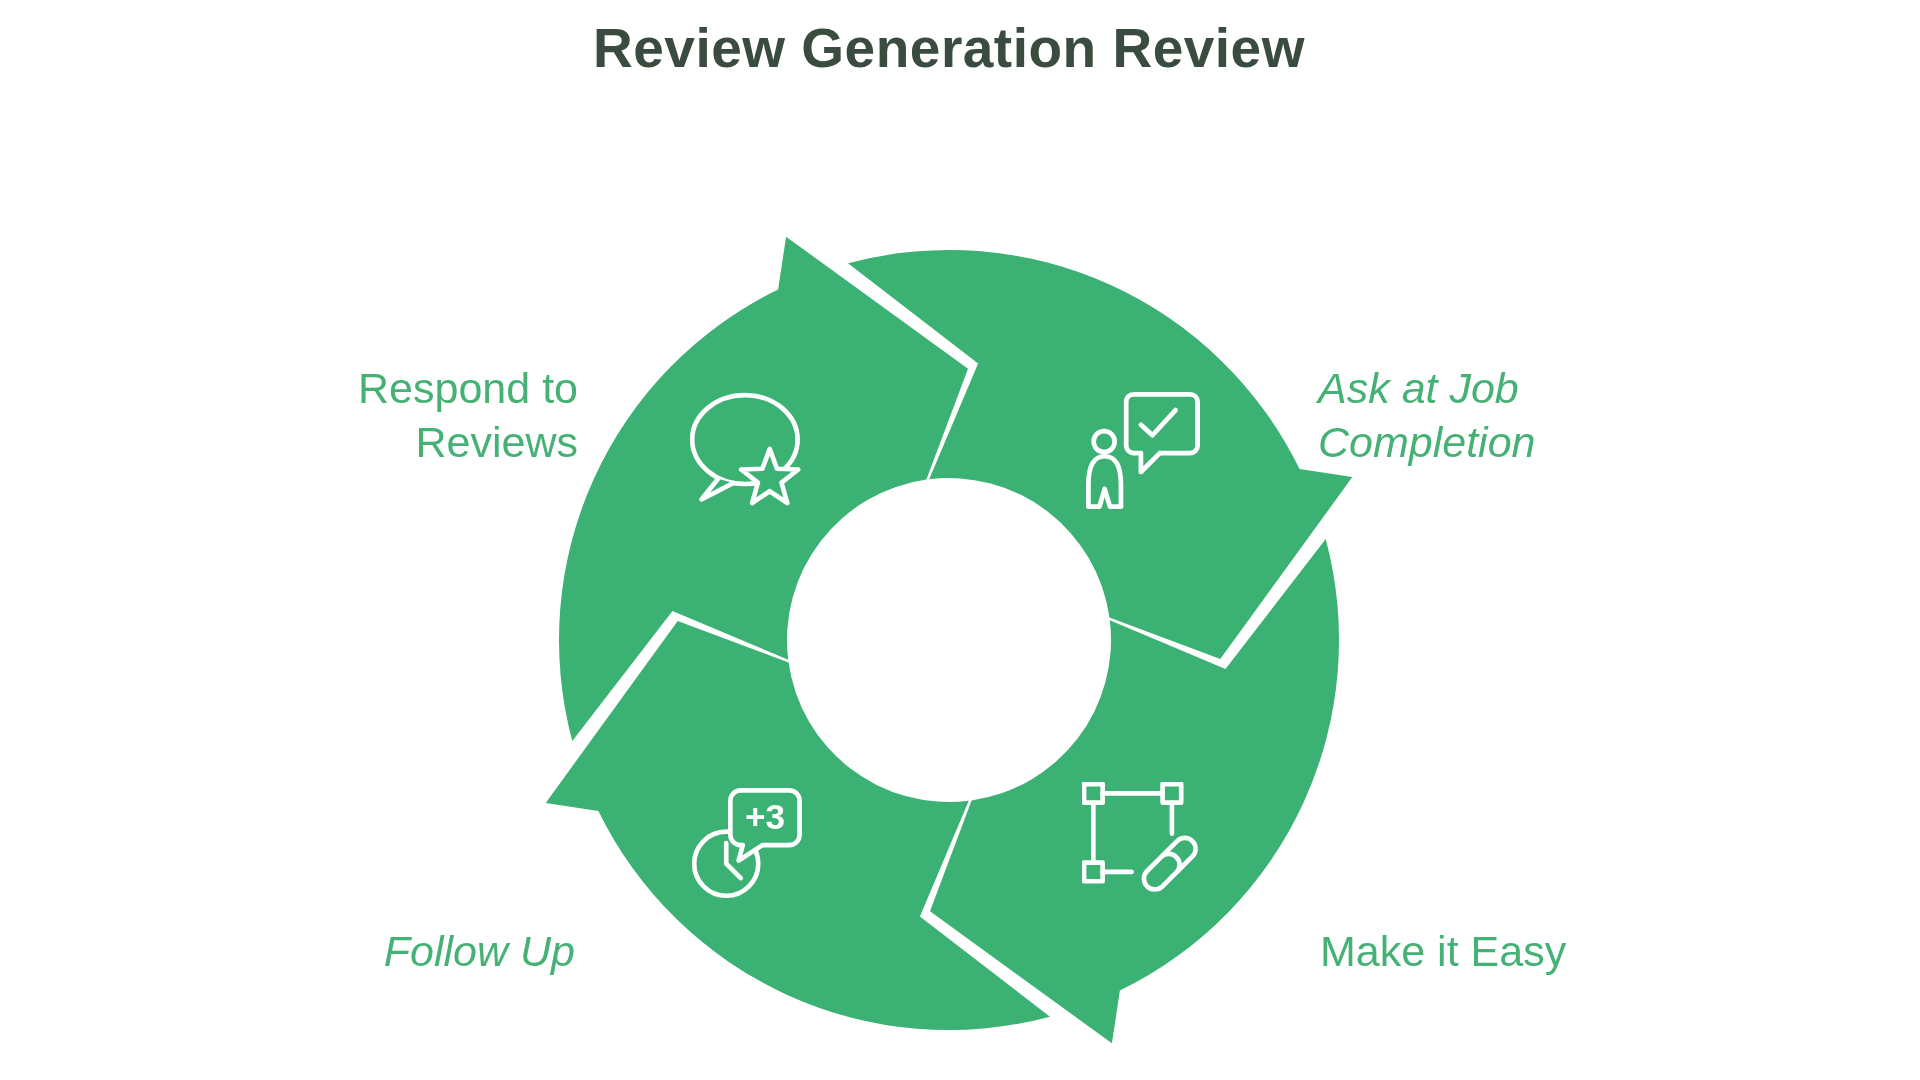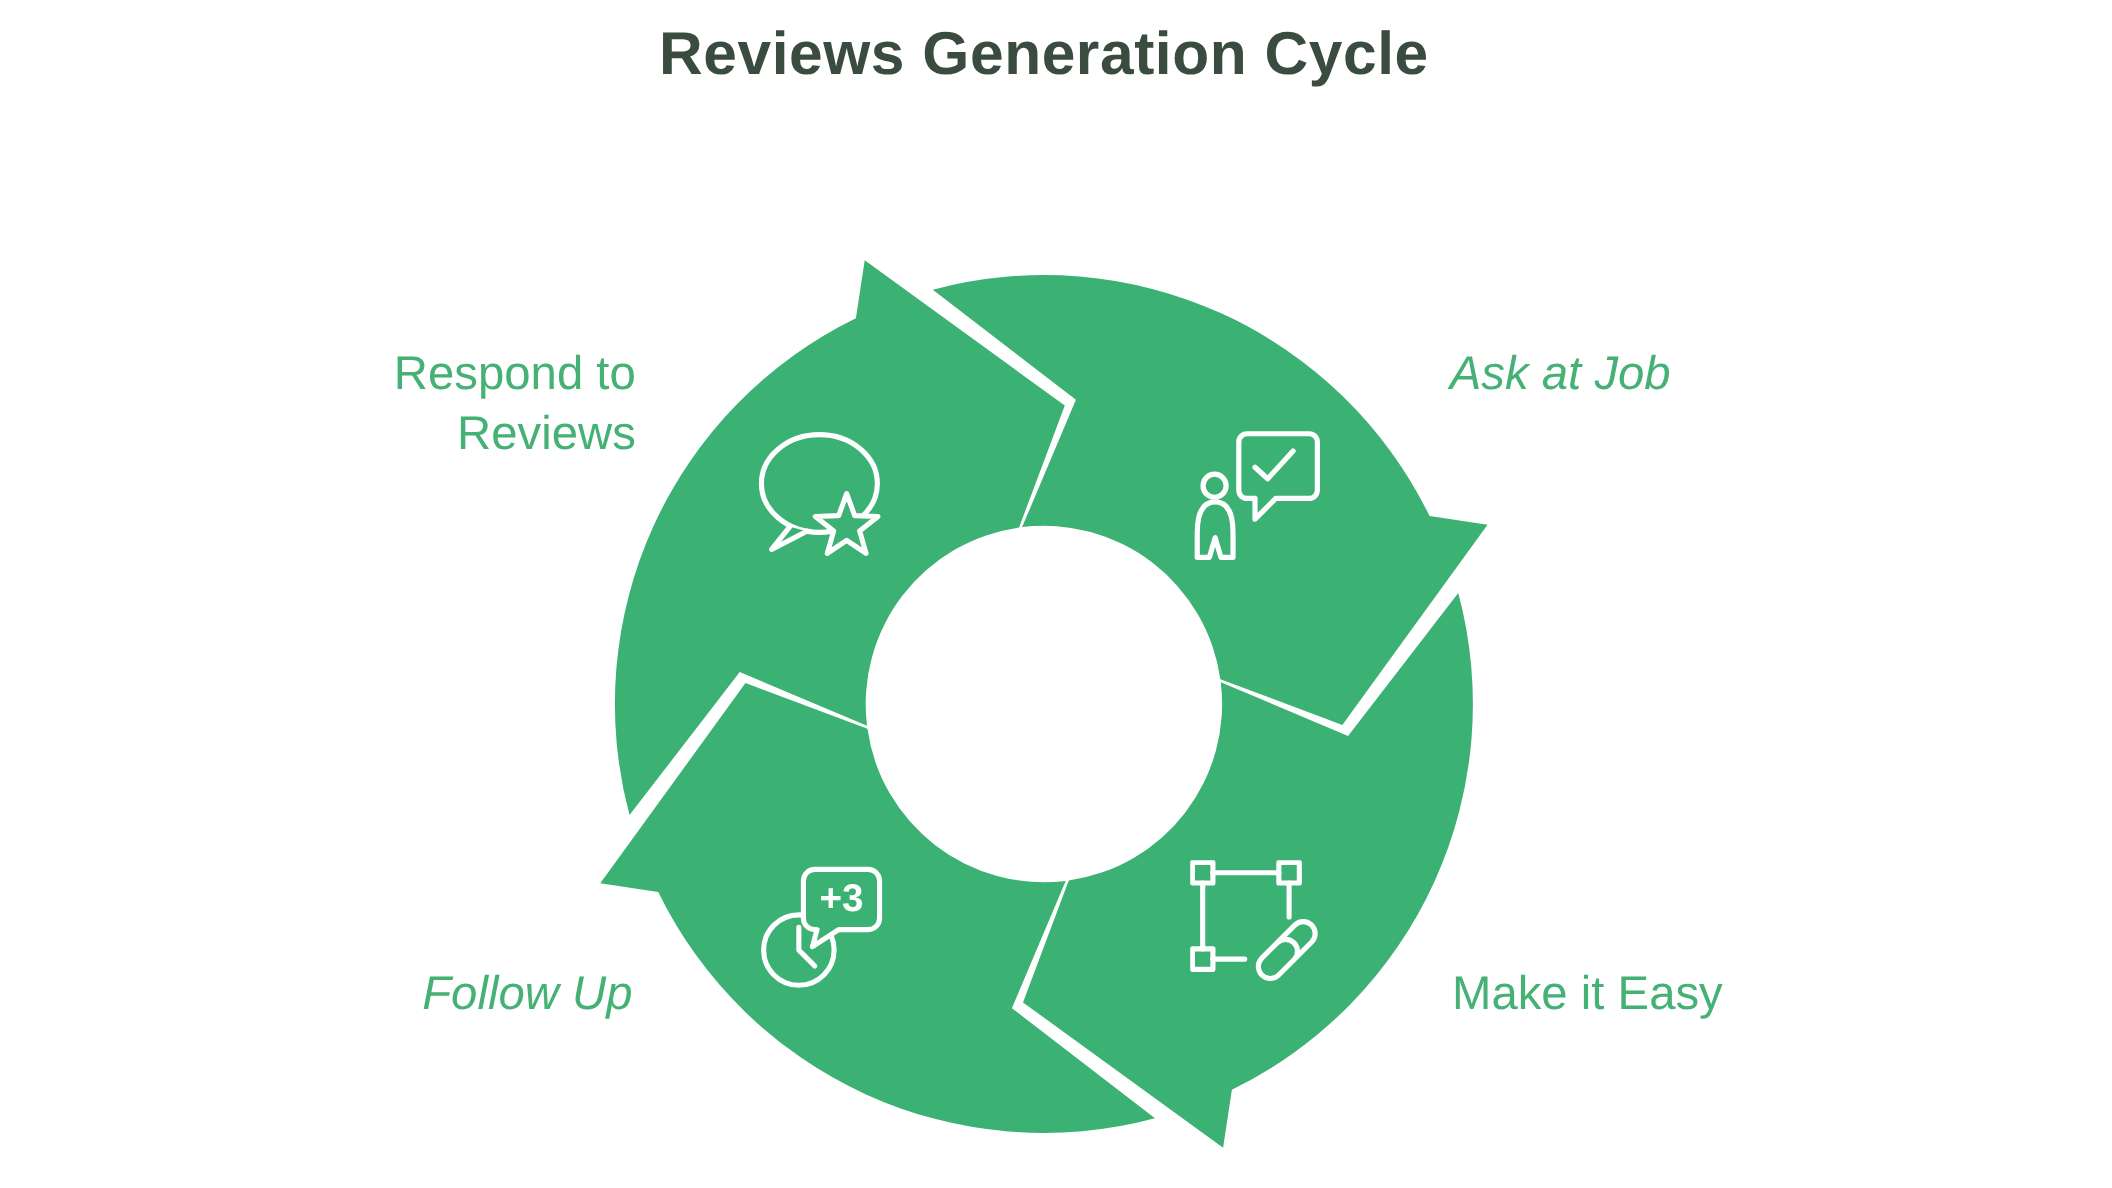--- a/index.html
+++ b/index.html
@@ -16,41 +16,41 @@
   .ring {
     position:absolute; left:449px; top:140px; width:1000px; height:1000px;
   }
   .icon { position:absolute; }
   .icon-chat-star   { left:686px;  top:392px; width:124px; height:124px; }
   .icon-person      { left:1080px; top:388px; width:126px; height:126px; }
   .icon-frame-link  { left:1082px; top:782px; width:124px; height:124px; }
   .icon-clock       { left:688px;  top:780px; width:124px; height:124px; }
   .step-label {
     position:absolute; font-size:43px; line-height:54px;
-    color:#46B175; white-space:nowrap;
+    color:#46B175; white-space:nowrap;margin-top:48px;
   }
   .step-label div { display:block; }
   .lbl-respond { right:1342px; top:313px; text-align:right; }
   .lbl-ask     { left:1318px;  top:313px; text-align:left;font-style:italic; }
   .lbl-make    { left:1320px;  top:876px; text-align:center; }
   .lbl-follow  { right:1345px; top:876px; text-align:right;font-style:italic; }
   .ic { stroke:#FFFFFF; stroke-width:4.5; fill:none;
         stroke-linecap:round; stroke-linejoin:round; }
   .ic-fill { stroke:#FFFFFF; stroke-width:4.5; fill:#3BB273;
         stroke-linecap:round; stroke-linejoin:round; }
   .ic-mask { fill:#3BB273; stroke:none; }
   .badge-text { fill:#FFFFFF; font-family:"Liberation Sans","DejaVu Sans",sans-serif;
         font-size:34px; font-weight:700; }
 </style>
 </head>
 <body>
 
 <div class="canvas">
 
-  <div class="title">Reviews Generation Cycle</div>
+  <div class="title">Review Generation Review</div>
 
   <svg class="ring" viewBox="0 0 1000 1000">
     <g fill="#3BB273" stroke="none">
       <path d="M123.3,601.0 A390,390 0 0 1 329.1,149.4 L337.1,96.7 L519.0,228.7 L477.4,339.6 A162,162 0 0 0 339.2,519.8 L223.5,470.9 Z"></path>
       <path transform="rotate(90 500 500)" d="M123.3,601.0 A390,390 0 0 1 329.1,149.4 L337.1,96.7 L519.0,228.7 L477.4,339.6 A162,162 0 0 0 339.2,519.8 L223.5,470.9 Z"></path>
       <path transform="rotate(180 500 500)" d="M123.3,601.0 A390,390 0 0 1 329.1,149.4 L337.1,96.7 L519.0,228.7 L477.4,339.6 A162,162 0 0 0 339.2,519.8 L223.5,470.9 Z"></path>
       <path transform="rotate(270 500 500)" d="M123.3,601.0 A390,390 0 0 1 329.1,149.4 L337.1,96.7 L519.0,228.7 L477.4,339.6 A162,162 0 0 0 339.2,519.8 L223.5,470.9 Z"></path>
     </g>
   </svg>
 
@@ -92,20 +92,21 @@
     <text class="badge-text" x="74.5" y="47" text-anchor="middle">+3</text>
   </svg>
 
   <div class="step-label lbl-respond">
     <div>Respond to</div>
     <div>Reviews</div>
   </div>
 
   <div class="step-label lbl-ask">
     <div>Ask at Job</div>
+    <div>Completion</div>
   </div>
 
   <div class="step-label lbl-make">
     <div>Make it Easy</div>
   </div>
 
   <div class="step-label lbl-follow">
     <div>Follow Up</div>
   </div>
 

